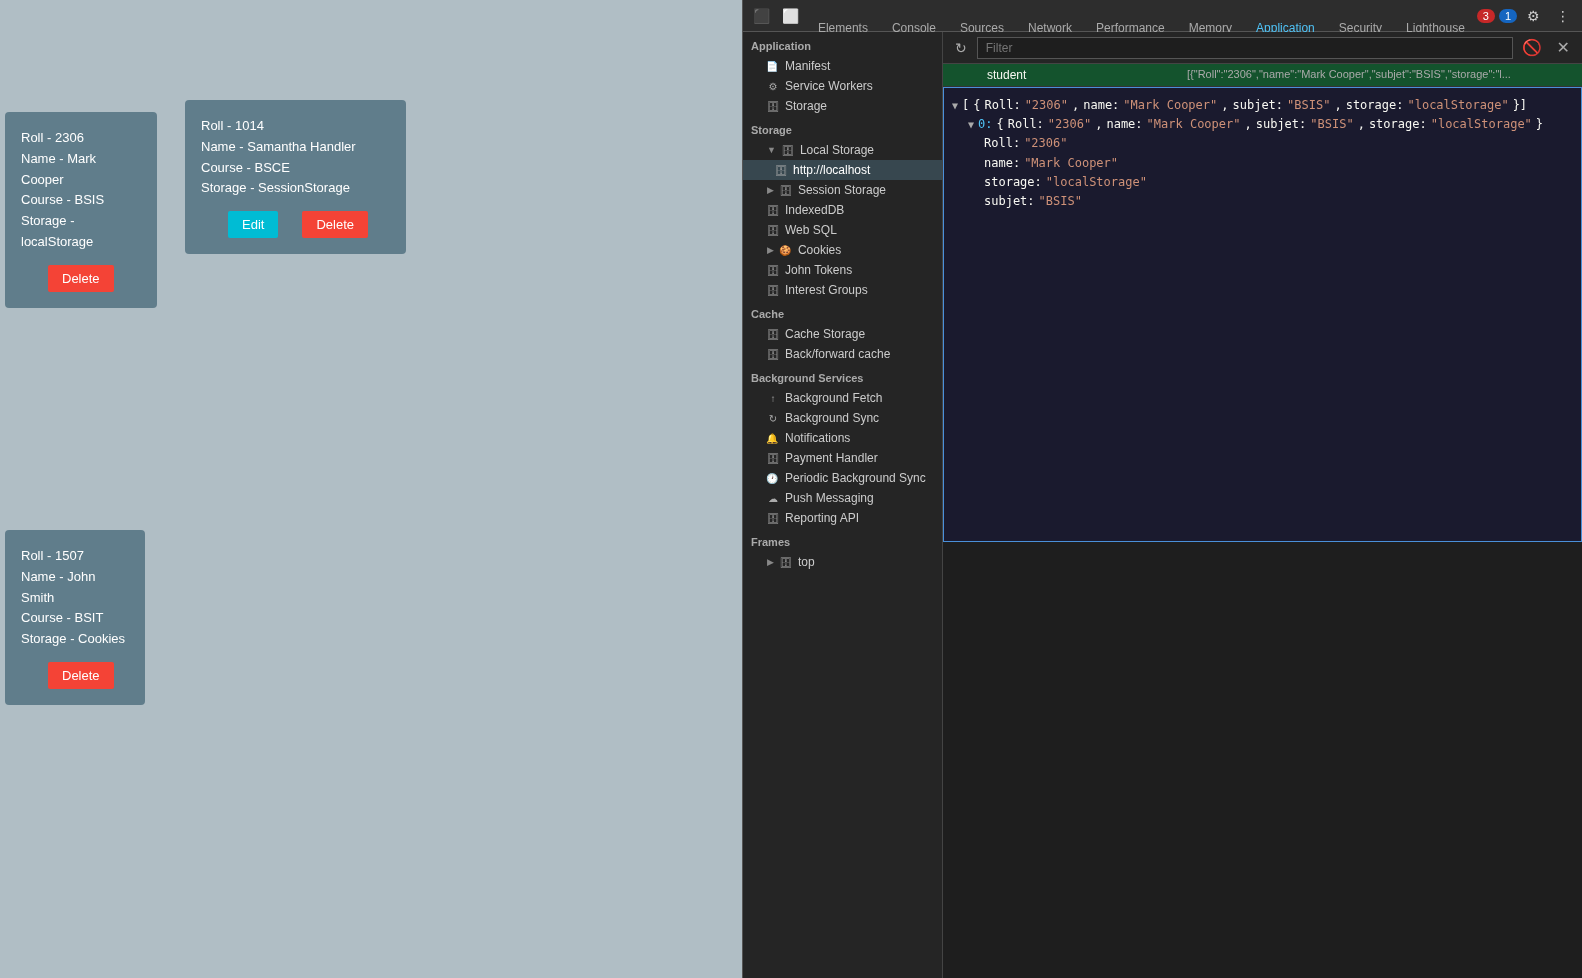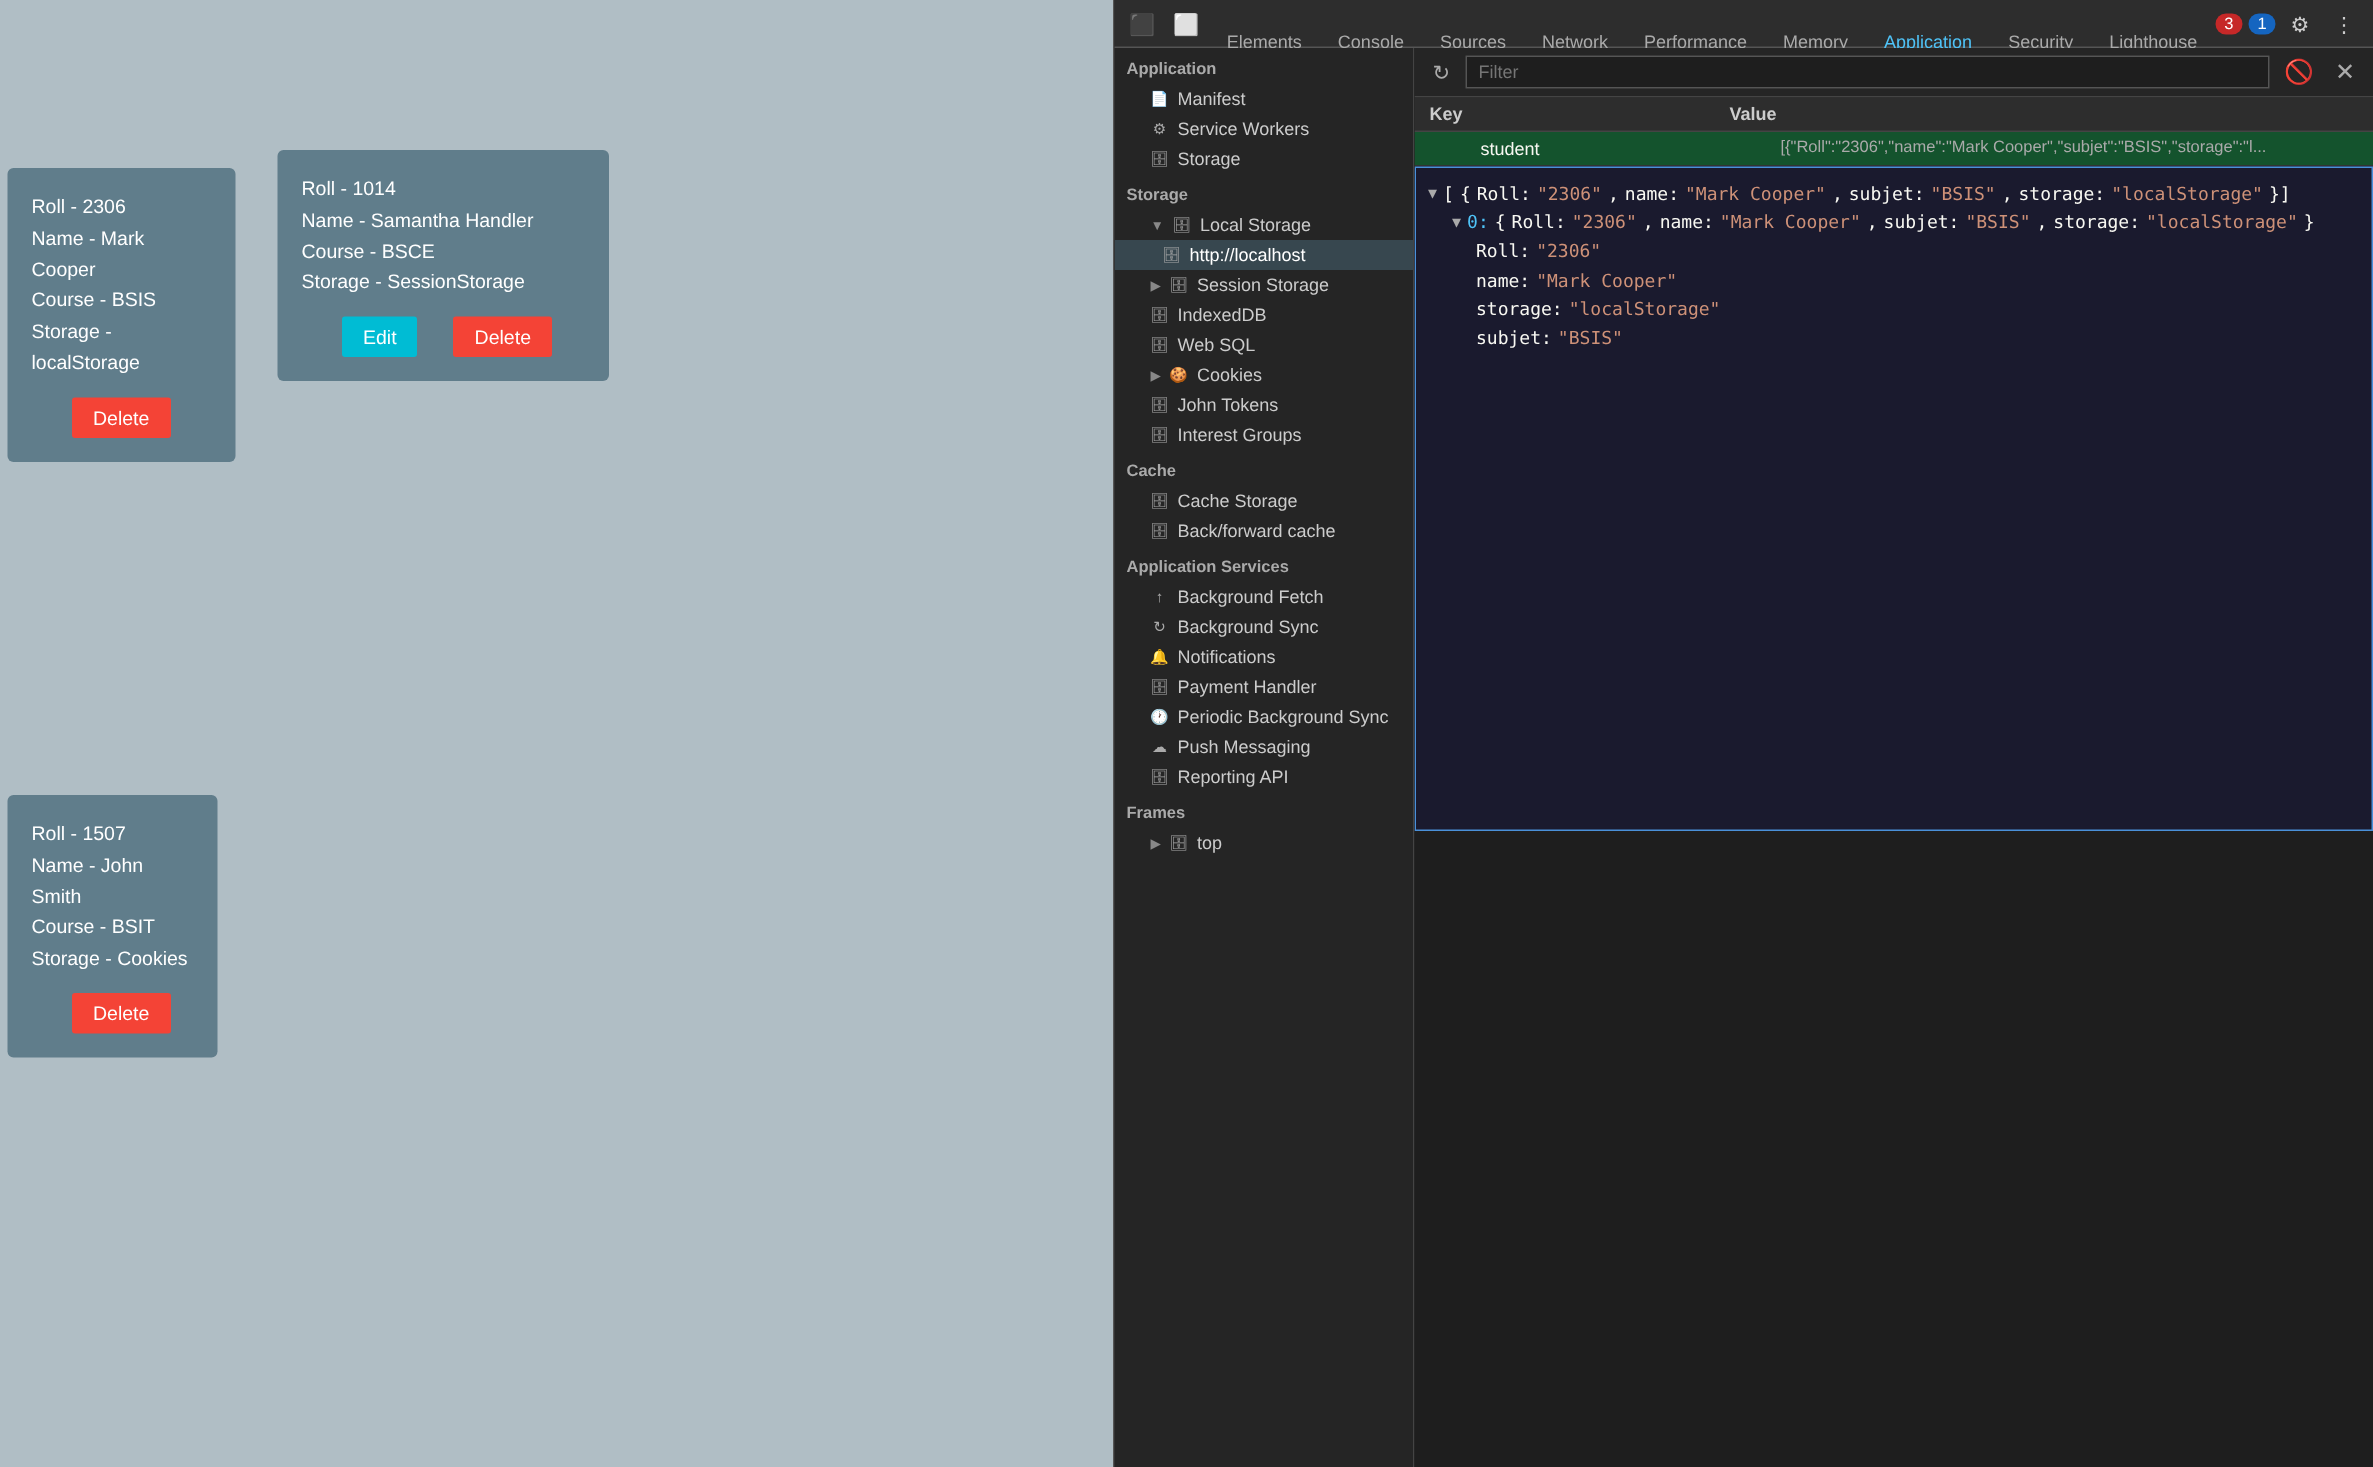--- a/index.html
+++ b/index.html
@@ -416,21 +416,21 @@
       <div class="sidebar-section-header">Cache</div>
       <div class="sidebar-item indent1">
         <span class="sidebar-icon">🗄</span>
         <span>Cache Storage</span>
       </div>
       <div class="sidebar-item indent1">
         <span class="sidebar-icon">🗄</span>
         <span>Back/forward cache</span>
       </div>
 
-      <div class="sidebar-section-header">Application Services</div>
+      <div class="sidebar-section-header">Background Services</div>
       <div class="sidebar-item indent1">
         <span class="sidebar-icon">↑</span>
         <span>Background Fetch</span>
       </div>
       <div class="sidebar-item indent1">
         <span class="sidebar-icon">↻</span>
         <span>Background Sync</span>
       </div>
       <div class="sidebar-item indent1">
         <span class="sidebar-icon">🔔</span>
@@ -464,24 +464,20 @@
     <div class="main-content">
 
       <div class="filter-bar">
         <button>↻</button>
         <input class="filter-input" type="text" placeholder="Filter" style="">
         <button style="font-size:16px; color:#aaa; background:none; border:none; cursor:pointer;">🚫</button>
         <button style="font-size:16px; color:#aaa; background:none; border:none; cursor:pointer;">✕</button>
       </div>
 
       <div class="data-table">
-        <div class="table-header">
-          <div class="table-header-cell key-col">Key</div>
-          <div class="table-header-cell">Value</div>
-        </div>
         <div class="table-row selected">
           <div class="table-cell key-col">student</div>
           <div class="table-cell value-col">[{"Roll":"2306","name":"Mark Cooper","subjet":"BSIS","storage":"l...</div>
         </div>
       </div>
 
       <div class="json-tree">
         <div class="json-line">
           <span class="json-expand">▼</span>
           <span class="json-bracket">[</span>

